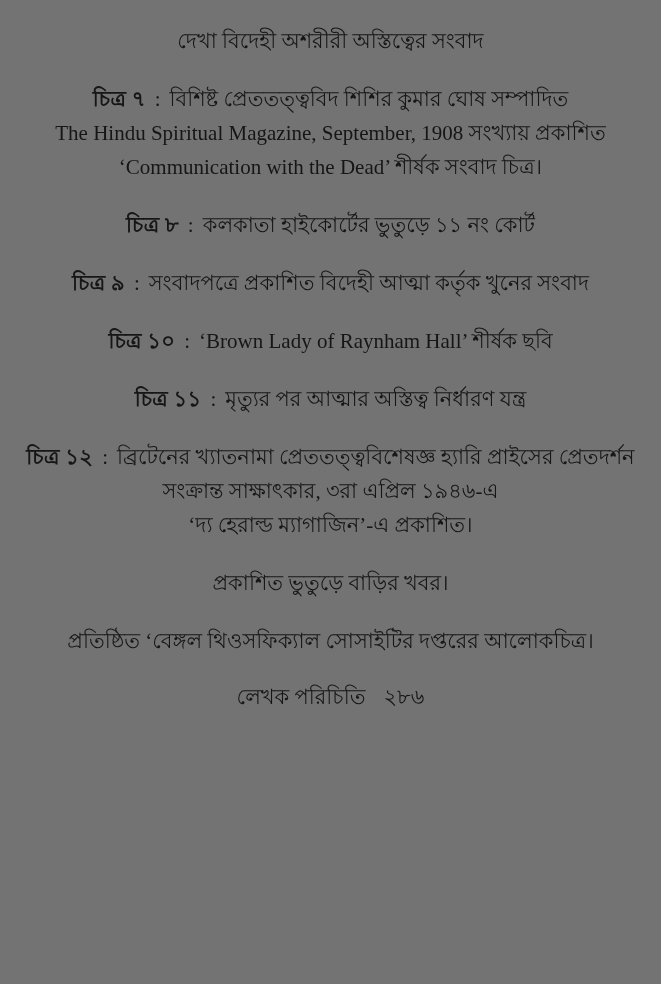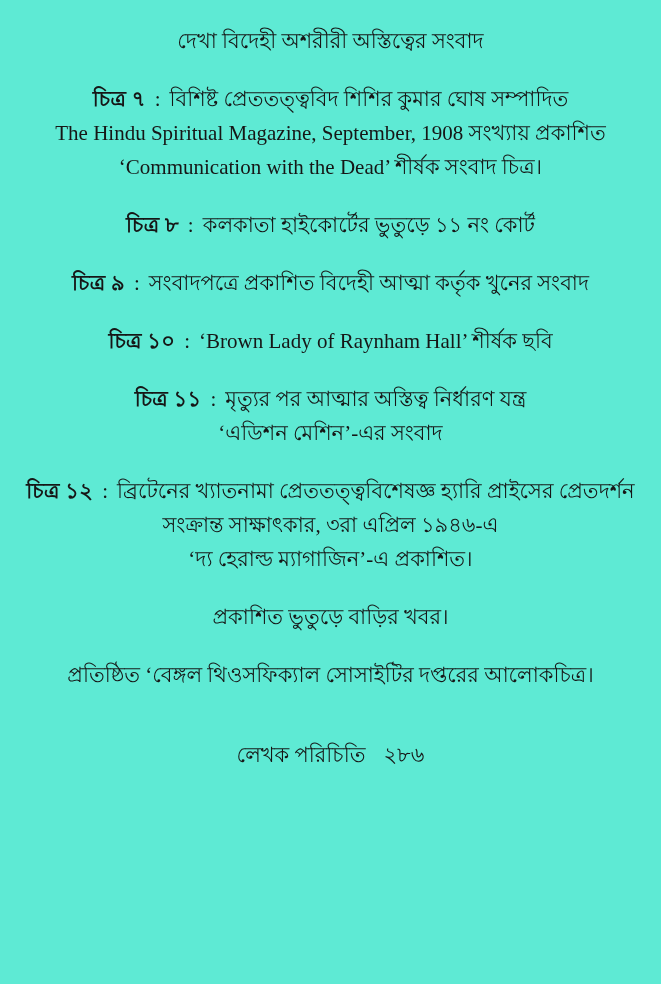--- a/index.html
+++ b/index.html
@@ -13,21 +13,21 @@
     overflow: hidden;
     font-family: "Liberation Serif", "DejaVu Serif", serif;
     color: #161616;
   }
   .page {
     box-sizing: border-box;
     width: 661px;
     height: 984px;
     padding: 24px 18px 20px 18px;
     text-align: center;
-    background: #5eead4;
+    background: #737373;
   }
   .line {
     margin: 0;
     font-size: 21px;
     line-height: 34px;
     white-space: nowrap;
   }
   .header-line {
     margin-bottom: 0;
   }
@@ -36,21 +36,21 @@
   }
   .fig-label {
     font-weight: 700;
     letter-spacing: 0.3px;
   }
   .fig-sep {
     display: inline-block;
     margin: 0 9px;
   }
   .footer-line {
-    margin-top: 46px;
+    margin-top: 22px;
   }
   .footer-pgnum {
     display: inline-block;
     margin-left: 18px;
   }
 </style>
 </head>
 <body>
 
 <div class="page">
@@ -70,21 +70,20 @@
   <div class="entry">
     <p class="line"><span class="fig-label">চিত্র ৯</span><span class="fig-sep">:</span><span class="fig-text">সংবাদপত্রে প্রকাশিত বিদেহী আত্মা কর্তৃক খুনের সংবাদ</span></p>
   </div>
 
   <div class="entry">
     <p class="line"><span class="fig-label">চিত্র ১০</span><span class="fig-sep">:</span><span class="fig-text">‘Brown Lady of Raynham Hall’ শীর্ষক ছবি</span></p>
   </div>
 
   <div class="entry">
     <p class="line"><span class="fig-label">চিত্র ১১</span><span class="fig-sep">:</span><span class="fig-text">মৃত্যুর পর আত্মার অস্তিত্ব নির্ধারণ যন্ত্র</span></p>
-    <p class="line">‘এডিশন মেশিন’-এর সংবাদ</p>
   </div>
 
   <div class="entry">
     <p class="line"><span class="fig-label">চিত্র ১২</span><span class="fig-sep">:</span><span class="fig-text">ব্রিটেনের খ্যাতনামা প্রেততত্ত্ববিশেষজ্ঞ হ্যারি প্রাইসের প্রেতদর্শন</span></p>
     <p class="line">সংক্রান্ত সাক্ষাৎকার, ৩রা এপ্রিল ১৯৪৬-এ</p>
     <p class="line">‘দ্য হেরাল্ড ম্যাগাজিন’-এ প্রকাশিত।</p>
   </div>
 
   <div class="entry">
     <p class="line">প্রকাশিত ভুতুড়ে বাড়ির খবর।</p>

